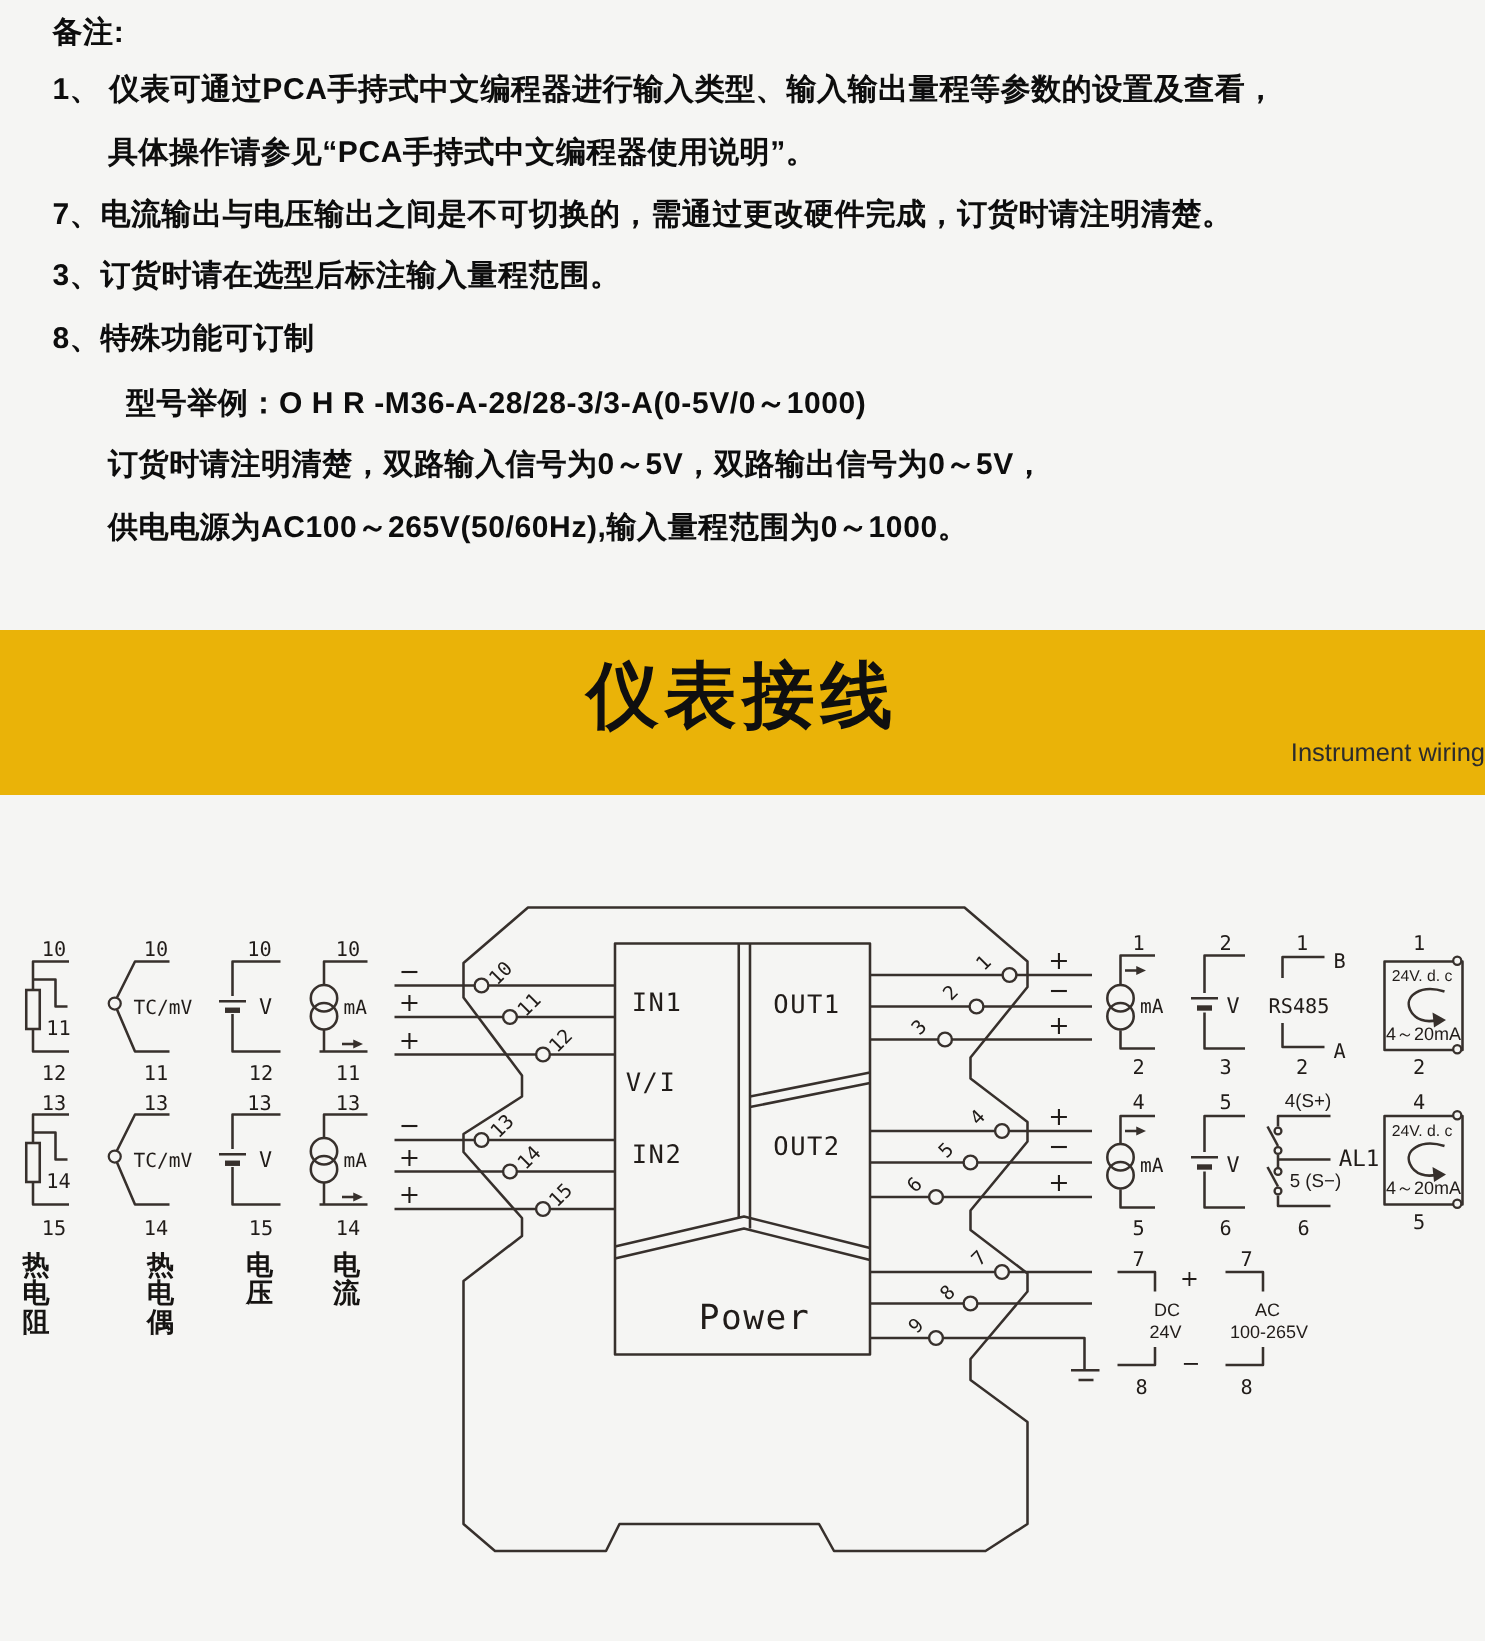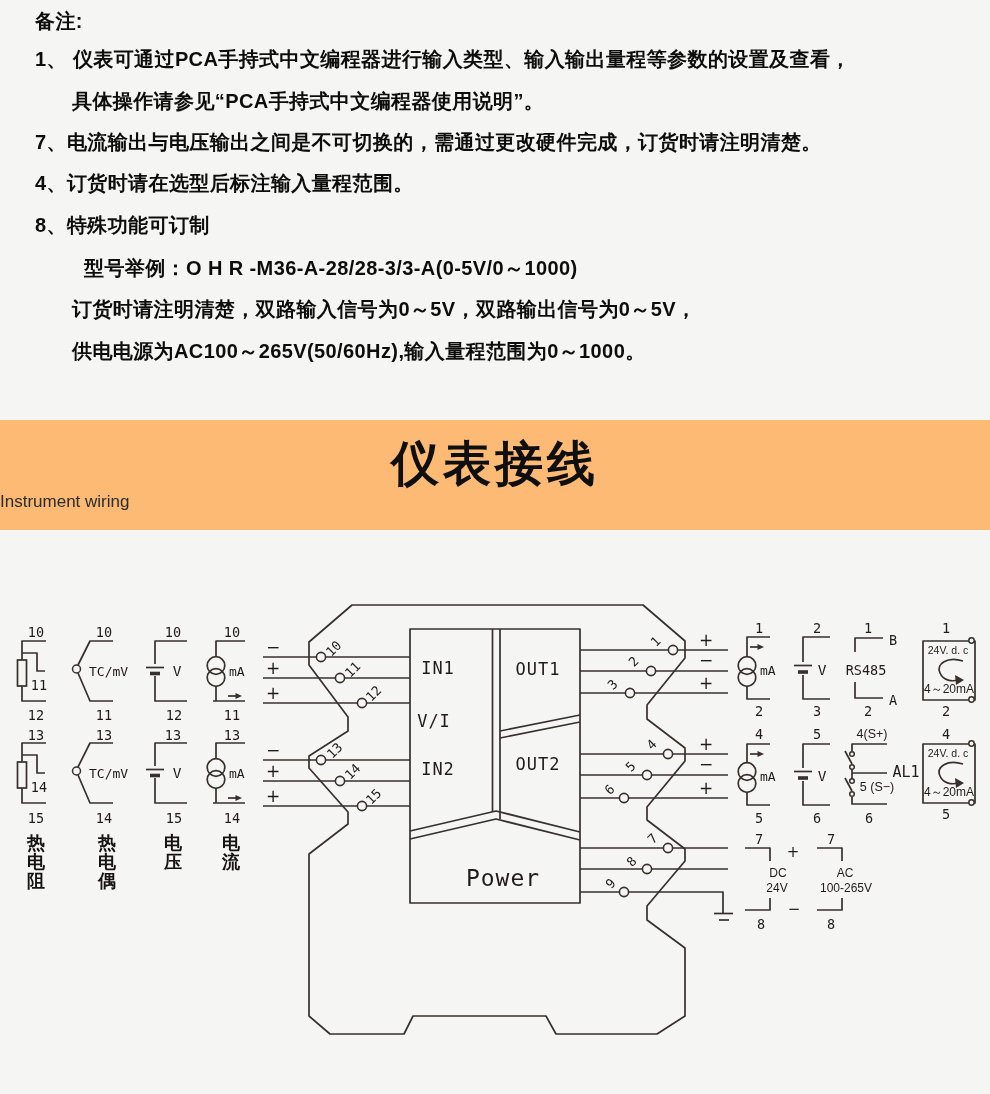--- a/index.html
+++ b/index.html
@@ -11,24 +11,24 @@
   .n0{left:35px;top:8px}
   .n1{left:35px;top:46px}
   .n2{left:72px;top:88px}
   .n3{left:35px;top:129px}
   .n4{left:35px;top:170px}
   .n5{left:35px;top:212px}
   .n6{left:84px;top:255px}
   .n7{left:72px;top:296px}
   .n8{left:72px;top:338px}
   
-  .banner{position:absolute;left:0;top:420px;width:990px;height:110px;background:#fdba74;}
+  .banner{position:absolute;left:0;top:420px;width:990px;height:110px;background:#eab308;}
   .banner-title{position:absolute;left:0;right:0;top:12px;text-align:center;
                 font-size:48px;font-weight:bold;color:#0f0f0f;letter-spacing:4px;}
-  .banner-sub{position:absolute;left:0;right:0;top:72px;text-align:left;
+  .banner-sub{position:absolute;left:0;right:0;top:72px;text-align:right;
               font-size:17px;color:#2c2c2c;}
   
   .diagram{position:absolute;left:0;top:540px;}
   .vlabel{position:absolute;width:26px;font-size:18px;font-weight:bold;color:#161412;
           line-height:19px;text-align:center;}
   .w{fill:none;stroke:#37302c;stroke-width:1.7;stroke-linejoin:round;}
   .w3{fill:none;stroke:#37302c;stroke-width:3.6;}
   .tc{fill:#f5f5f3;stroke:#37302c;stroke-width:1.6;}
   .mc{fill:none;stroke:#37302c;stroke-width:1.7;}
   .oc{fill:#f5f5f3;stroke:#37302c;stroke-width:1.5;}
@@ -52,21 +52,21 @@
 </head>
 <body>
 
 <div class="page">
 
   <div>
     <div class="note-line n0">备注:</div>
     <div class="note-line n1">1、 仪表可通过PCA手持式中文编程器进行输入类型、输入输出量程等参数的设置及查看，</div>
     <div class="note-line n2">具体操作请参见“PCA手持式中文编程器使用说明”。</div>
     <div class="note-line n3">7、电流输出与电压输出之间是不可切换的，需通过更改硬件完成，订货时请注明清楚。</div>
-    <div class="note-line n4">4、订货时请在选型后标注输入量程范围。</div>
+    <div class="note-line n4">3、订货时请在选型后标注输入量程范围。</div>
     <div class="note-line n5">8、特殊功能可订制</div>
     <div class="note-line n6">型号举例：O H R -M36-A-28/28-3/3-A(0-5V/0～1000)</div>
     <div class="note-line n7">订货时请注明清楚，双路输入信号为0～5V，双路输出信号为0～5V，</div>
     <div class="note-line n8">供电电源为AC100～265V(50/60Hz),输入量程范围为0～1000。</div>
   </div>
 
   <div class="banner">
     <div class="banner-title">仪表接线</div>
     <div class="banner-sub">Instrument wiring</div>
   </div>
@@ -316,18 +316,18 @@
     </g>
     <g>
       <path class="w" d="M817,848 H842 V861 M842,898 V910 H817"></path>
       <text class="tn" x="831" y="844">7</text>
       <text class="sm2" x="845" y="877">AC</text>
       <text class="sm2" x="846" y="892">100-265V</text>
       <text class="tn" x="831" y="929">8</text>
     </g>
   </svg>
 
-  <div class="vlabel" style="left:23px;top:834px">热电阻</div>
+  <div class="vlabel" style="left:11px;top:834px">热电阻</div>
   <div class="vlabel" style="left:94px;top:834px">热电偶</div>
   <div class="vlabel" style="left:160px;top:834px">电压</div>
   <div class="vlabel" style="left:218px;top:834px">电流</div>
 
 </div>
 
 </body></html>

